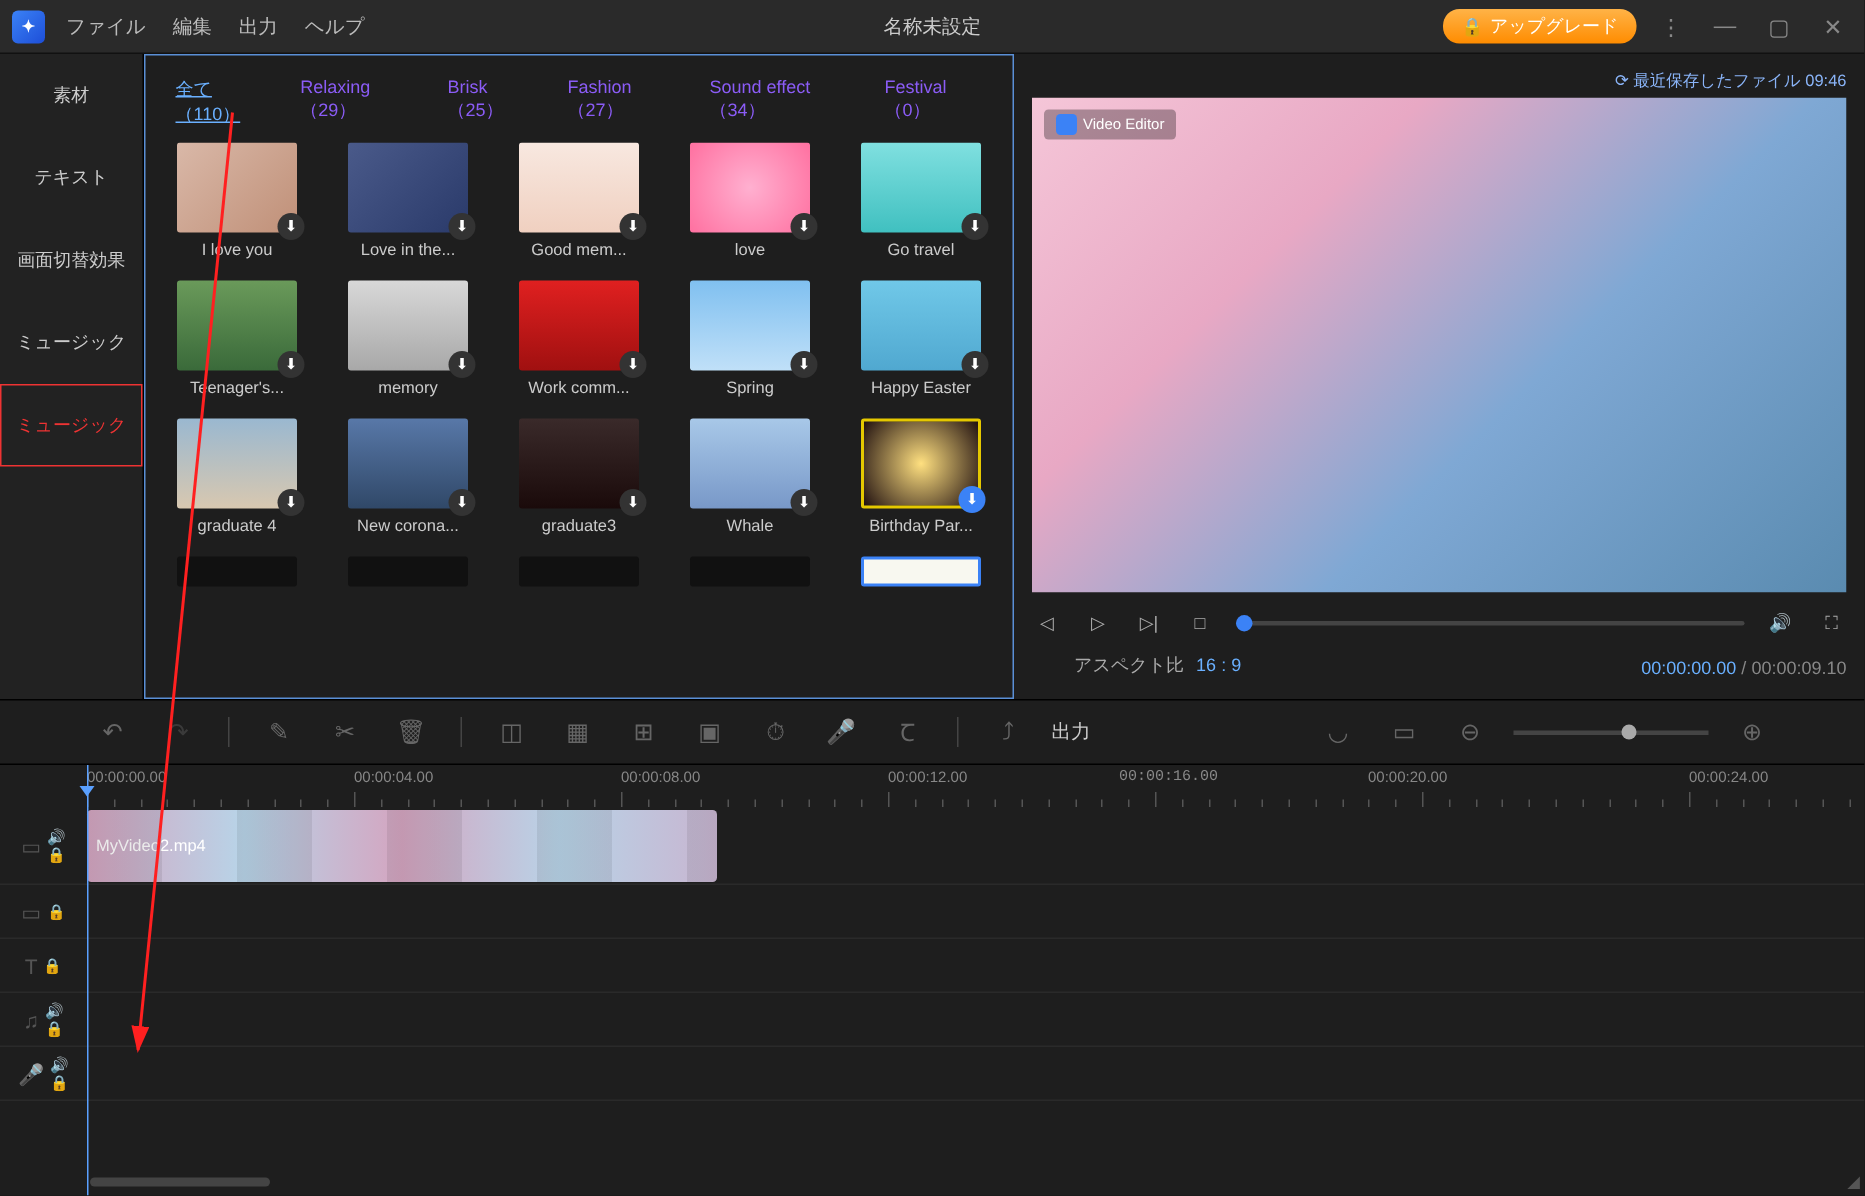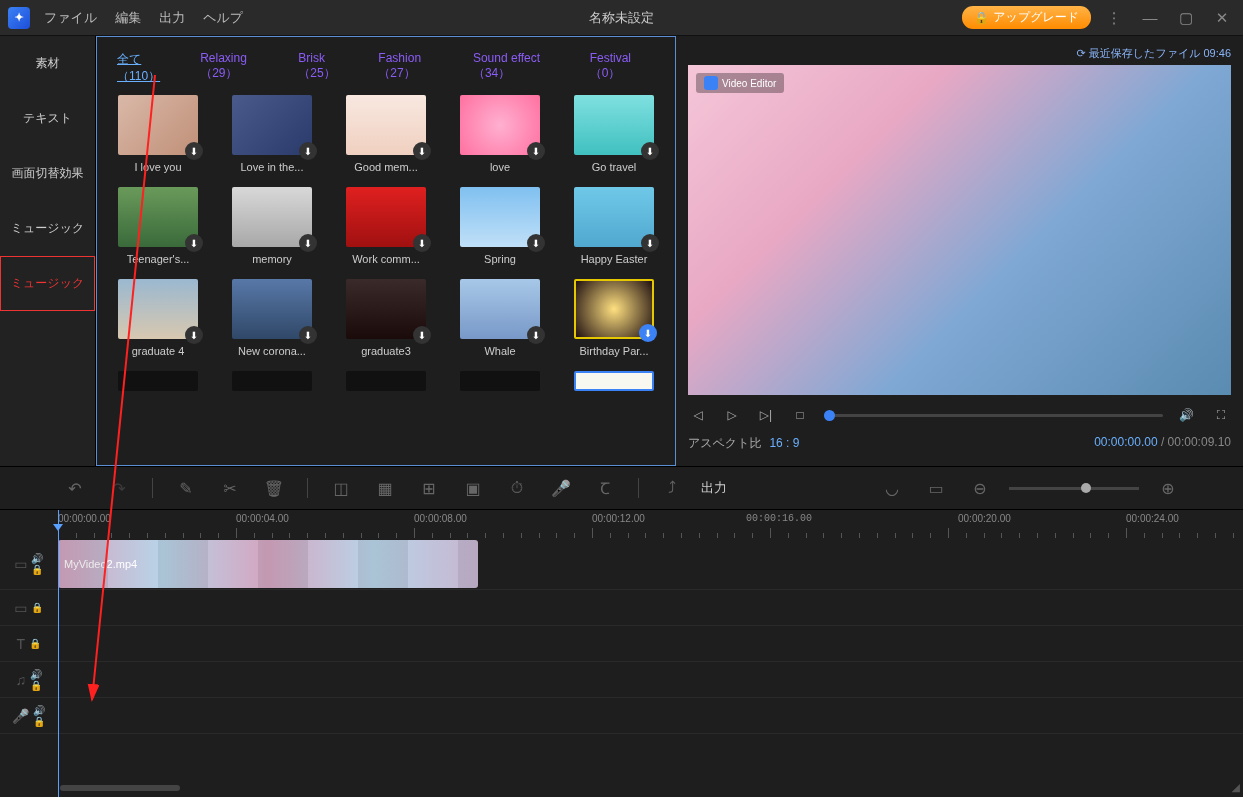--- a/index.html
+++ b/index.html
@@ -32,21 +32,21 @@
 .preview{flex:1;background:#1e1e1e;padding:10px 12px;display:flex;flex-direction:column;}
 .save-info{text-align:right;font-size:11px;color:#8ab4f8;margin-bottom:4px;}
 .viewport{flex:1;background:#000;position:relative;overflow:hidden;}
 .vp-bg{width:100%;height:100%;background:linear-gradient(135deg,#f5c6d8 0%,#e8a8c4 30%,#7fa8d4 60%,#5a8bb0 100%);}
 .vp-logo{position:absolute;top:8px;left:8px;background:rgba(0,0,0,.3);padding:3px 8px;border-radius:3px;color:#fff;font-size:10px;display:flex;align-items:center;gap:4px;}
 .vp-logo-ico{width:14px;height:14px;background:#3b82f6;border-radius:3px;}
 .controls{display:flex;align-items:center;gap:14px;padding:10px 0 6px;}
 .ctrl-btn{width:20px;height:20px;color:#aaa;display:flex;align-items:center;justify-content:center;cursor:pointer;}
 .seek{flex:1;height:3px;background:#444;border-radius:2px;position:relative;}
 .seek-handle{position:absolute;left:0;top:-4px;width:11px;height:11px;background:#3b82f6;border-radius:50%;}
-.info-row{display:flex;align-items:flex-start;justify-content:space-between;padding:4px 0;}
+.info-row{display:flex;align-items:flex-end;justify-content:space-between;padding:4px 0;margin-left:28px;}
 .aspect{color:#aaa;font-size:12px;}
 .aspect .val{color:#6ab0ff;margin-left:8px;}
 .time-disp{font-size:12px;}
 .time-cur{color:#6ab0ff;}
 .time-dur{color:#888;}
 .toolbar{height:44px;background:#1e1e1e;display:flex;align-items:center;padding:0 60px;gap:14px;border-top:1px solid #000;border-bottom:1px solid #000;}
 .tb-ico{width:30px;height:30px;color:#666;display:flex;align-items:center;justify-content:center;font-size:16px;cursor:pointer;}
 .tb-sep{width:1px;height:20px;background:#444;margin:0 4px;}
 .tb-right{margin-left:auto;display:flex;align-items:center;gap:14px;}
 .zoom-track{width:130px;height:3px;background:#444;position:relative;}
@@ -330,21 +330,21 @@
       <div class="tick" style="left: 770px; height: 10px;"></div>
       <div class="tick" style="left: 787.8px; height: 5px;"></div>
       <div class="tick" style="left: 805.6px; height: 5px;"></div>
       <div class="tick" style="left: 823.4px; height: 5px;"></div>
       <div class="tick" style="left: 841.2px; height: 5px;"></div>
       <div class="tick" style="left: 859px; height: 5px;"></div>
       <div class="tick" style="left: 876.8px; height: 5px;"></div>
       <div class="tick" style="left: 894.6px; height: 5px;"></div>
       <div class="tick" style="left: 912.4px; height: 5px;"></div>
       <div class="tick" style="left: 930.2px; height: 5px;"></div>
-      <div class="mark" style="left: 958px;">00:00:20.00</div>
+      <div class="mark" style="left: 912px;">00:00:20.00</div>
       <div class="tick" style="left: 948px; height: 10px;"></div>
       <div class="tick" style="left: 965.8px; height: 5px;"></div>
       <div class="tick" style="left: 983.6px; height: 5px;"></div>
       <div class="tick" style="left: 1001.4px; height: 5px;"></div>
       <div class="tick" style="left: 1019.2px; height: 5px;"></div>
       <div class="tick" style="left: 1037px; height: 5px;"></div>
       <div class="tick" style="left: 1054.8px; height: 5px;"></div>
       <div class="tick" style="left: 1072.6px; height: 5px;"></div>
       <div class="tick" style="left: 1090.4px; height: 5px;"></div>
       <div class="tick" style="left: 1108.2px; height: 5px;"></div>

